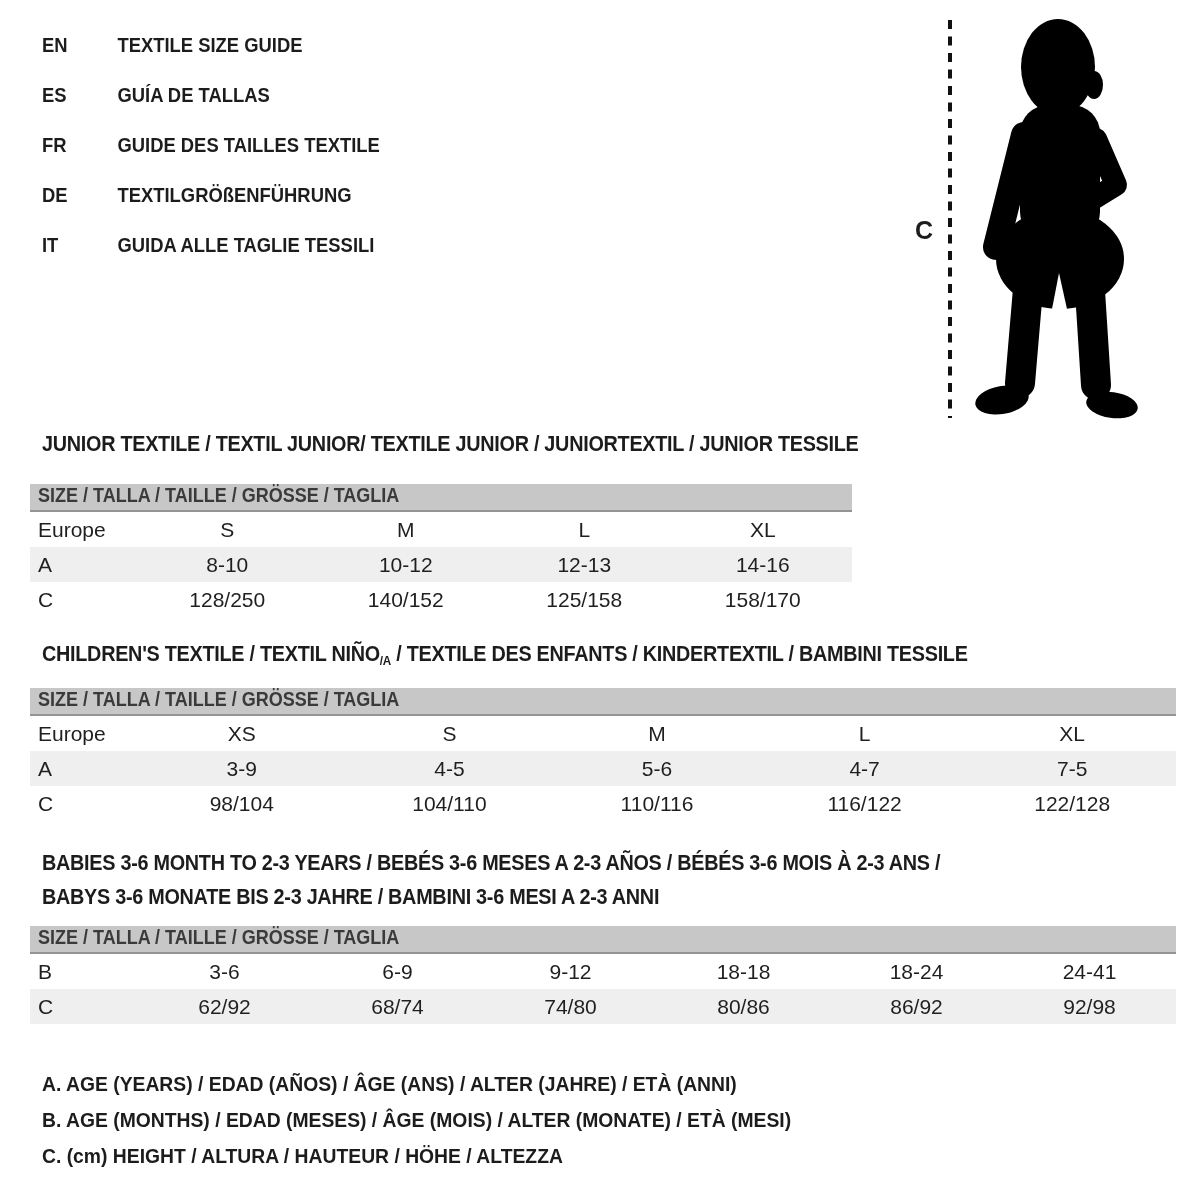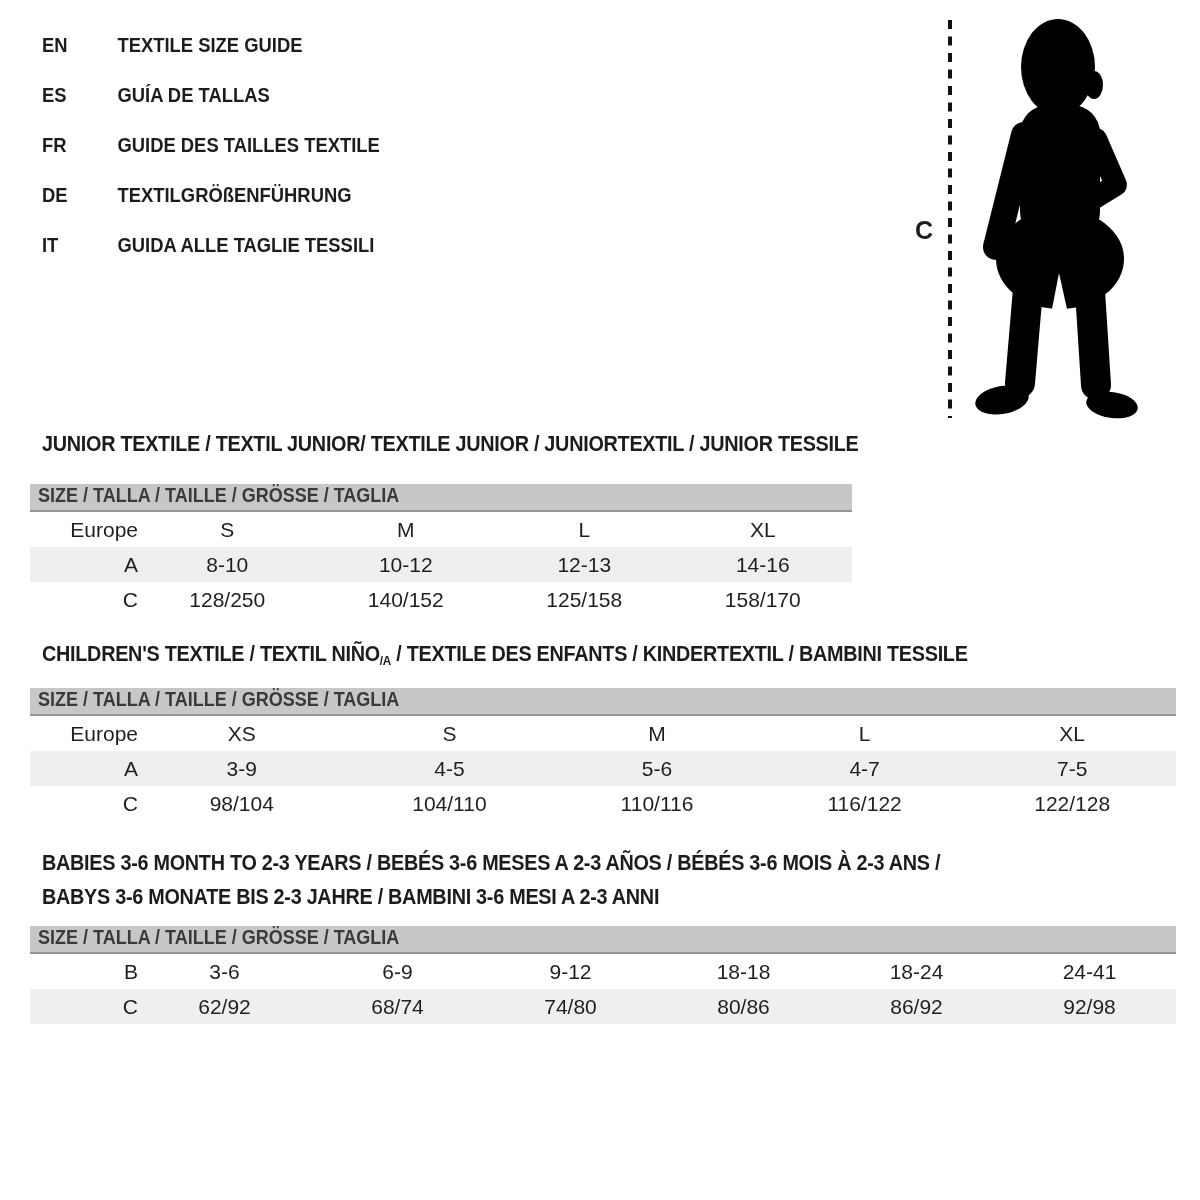--- a/index.html
+++ b/index.html
@@ -23,21 +23,21 @@
   .section-title { position:absolute; left:42px; margin:0; font-size:22px; font-weight:700;
                    white-space:nowrap; transform:scaleX(.9); transform-origin:0 0; letter-spacing:-.3px; }
   .section-title .subA { font-size:13px; position:relative; top:4px; }
 
   
   .tbl { position:absolute; left:30px; }
   .tbl-bar { height:28px; background:#c7c7c7; border-bottom:2px solid #949494; box-sizing:border-box;
              display:flex; padding-left:8px; font-weight:700; font-size:20px; color:#3a3a3a; }
   .tbl table { width:100%; border-collapse:collapse; table-layout:fixed; font-size:21px; color:#1f1f1f; }
   .tbl td { height:35px; text-align:center; padding:0; overflow:hidden; }
-  .tbl td.lbl { width:100px; text-align:right; padding-left:8px; }
+  .tbl td.lbl { width:100px; text-align:left; padding-left:8px; }
   .tbl tr.alt { background:#efefef; }
   .tbl-junior { top:484px; width:822px; }
   .tbl-children { top:688px; width:1146px; }
   .tbl-babies { top:926px; width:1146px; }
   .title-junior { top:431px; }
   .title-children { top:641px; }
   .title-babies1 { top:850px; }
   .title-babies2 { top:884px; }
 
   
@@ -180,14 +180,19 @@
           <td>68/74</td>
           <td>74/80</td>
           <td>80/86</td>
           <td>86/92</td>
           <td>92/98</td>
         </tr>
       </tbody>
     </table>
   </div>
 
+  <div class="legend">
+    <p class="legend-line">A. AGE (YEARS) / EDAD (AÑOS) / ÂGE (ANS) / ALTER (JAHRE) / ETÀ (ANNI)</p>
+    <p class="legend-line">B. AGE (MONTHS) / EDAD (MESES) / ÂGE (MOIS) / ALTER (MONATE) / ETÀ (MESI)</p>
+    <p class="legend-line">C. (cm) HEIGHT / ALTURA / HAUTEUR / HÖHE / ALTEZZA</p>
+  </div>
 
 </div>
 
 </body></html>

